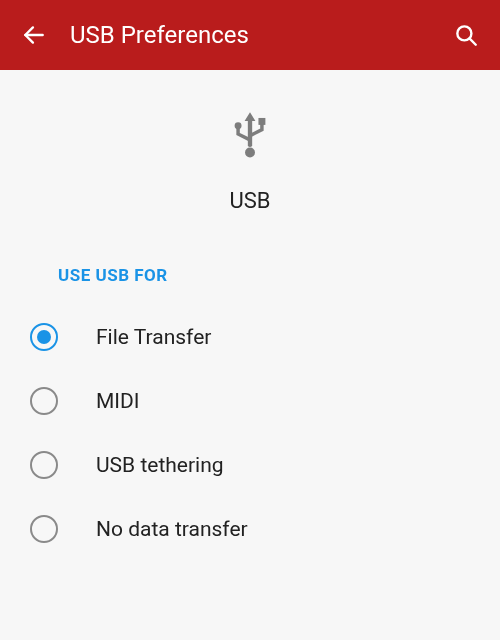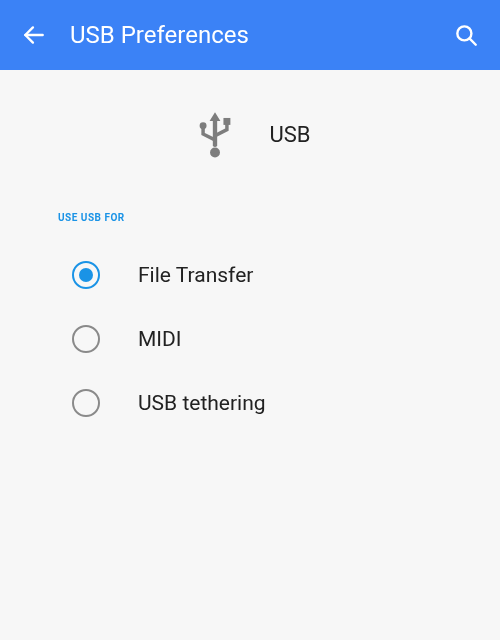--- a/index.html
+++ b/index.html
@@ -4,21 +4,21 @@
   <style>
     * { margin: 0; padding: 0; box-sizing: border-box; }
     body {
       font-family: Roboto, -apple-system, BlinkMacSystemFont, "Segoe UI", Arial, sans-serif;
       width: 500px;
       height: 640px;
       background: #f7f7f7;
       overflow: hidden;
     }
     .header {
-      background: #3b82f6;
+      background: #b91c1c;
       height: 70px;
       display: flex;
       align-items: center;
       padding: 8px 16px;
       color: #fff;
     }
     .back-btn {
       width: 36px;
       height: 36px;
       display: flex;
@@ -40,42 +40,42 @@
       align-items: center;
       justify-content: center;
       cursor: pointer;
     }
     .usb-hero {
       display: flex;
       align-items: center;
       justify-content: center;
       padding: 38px 0 32px 0;
       gap: 28px;
+      flex-direction: column;
     }
     .usb-hero-label {
       font-size: 22px;
       color: #222;
     }
     .section-header {
-      font-size: 10px;
+      font-size: 17px;
       letter-spacing: 0.5px;
       color: #1a93e6;
       font-weight: 700;
       padding: 20px 0 20px 58px;
     }
     .options {
       list-style: none;
     }
     .option {
       display: flex;
       align-items: center;
       padding: 18px 0 18px 30px;
       cursor: pointer;
       gap: 38px;
-      margin-left: 42px;
     }
     .radio {
       width: 28px;
       height: 28px;
       border: 2.5px solid #8a8a8a;
       border-radius: 50%;
       position: relative;
       flex-shrink: 0;
     }
     .radio.selected {
@@ -136,13 +136,17 @@
       <span class="option-label">File Transfer</span>
     </li>
     <li class="option">
       <span class="radio"></span>
       <span class="option-label">MIDI</span>
     </li>
     <li class="option">
       <span class="radio"></span>
       <span class="option-label">USB tethering</span>
     </li>
+    <li class="option">
+      <span class="radio"></span>
+      <span class="option-label">No data transfer</span>
+    </li>
   </ul>
 
 </body></html>

